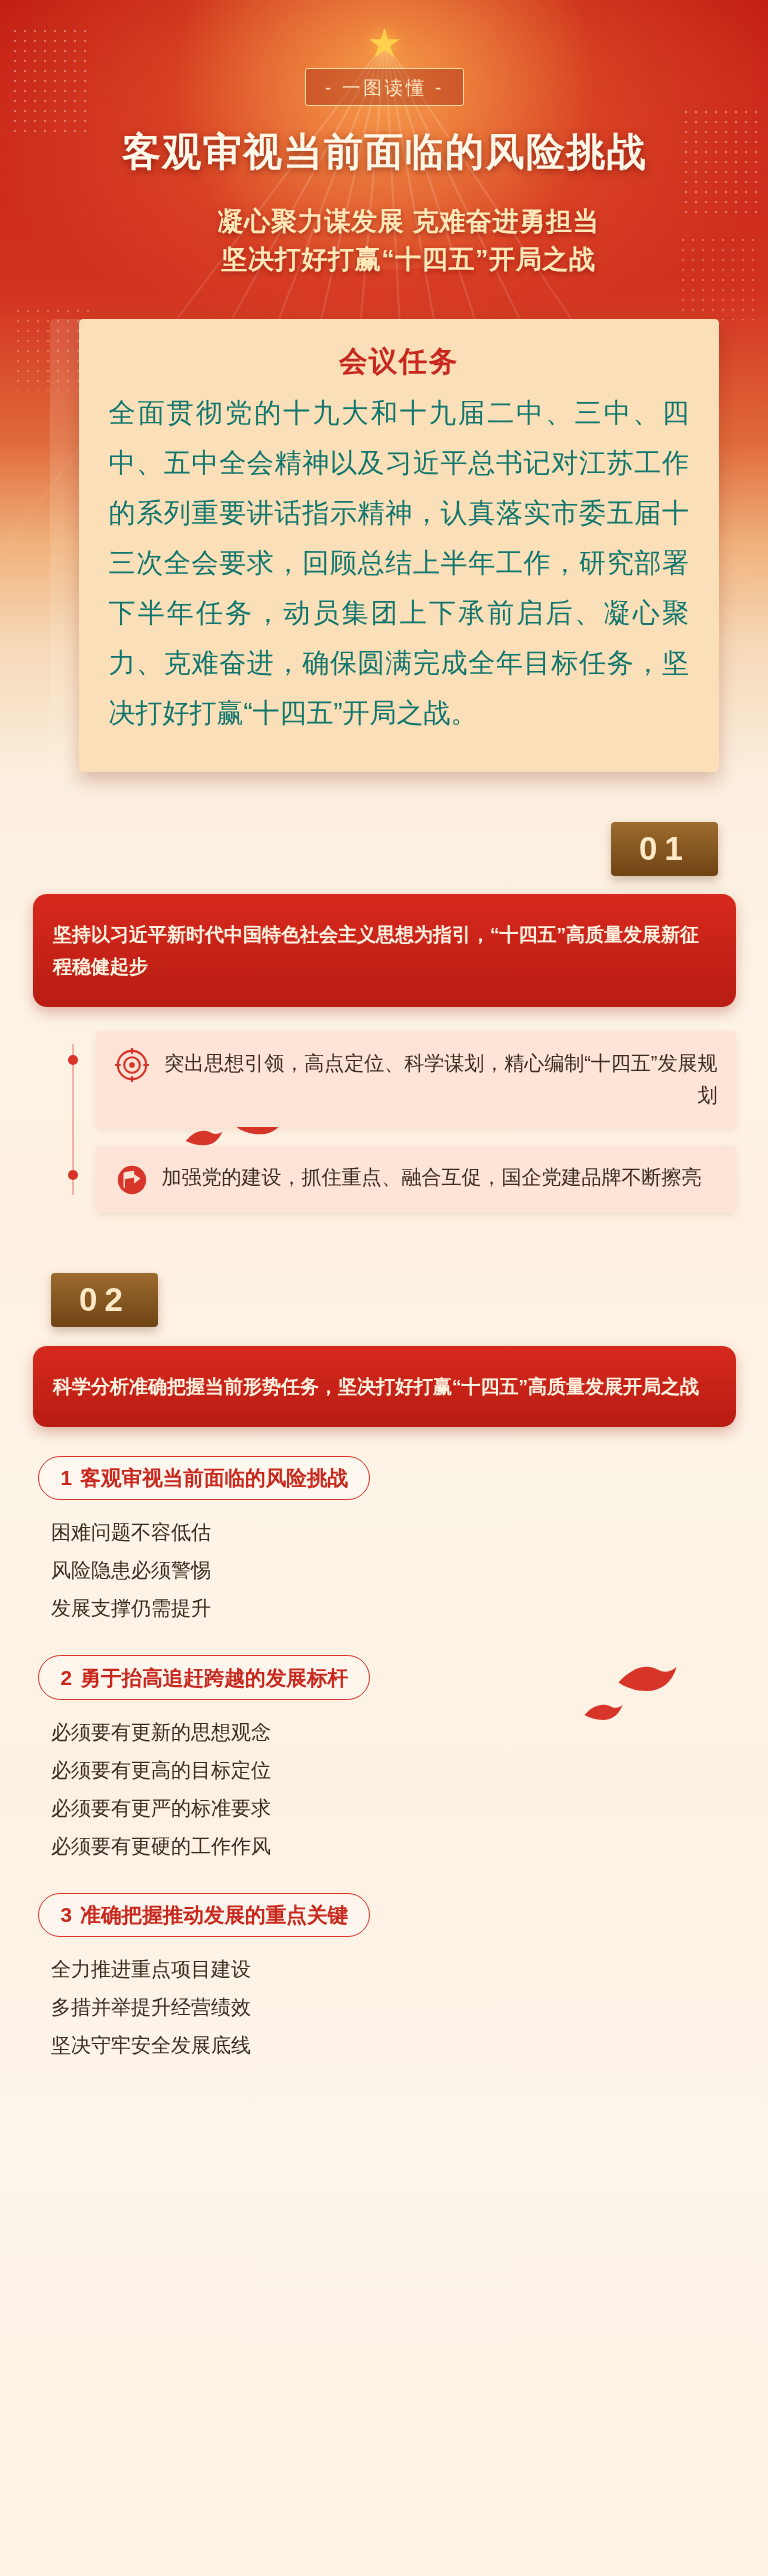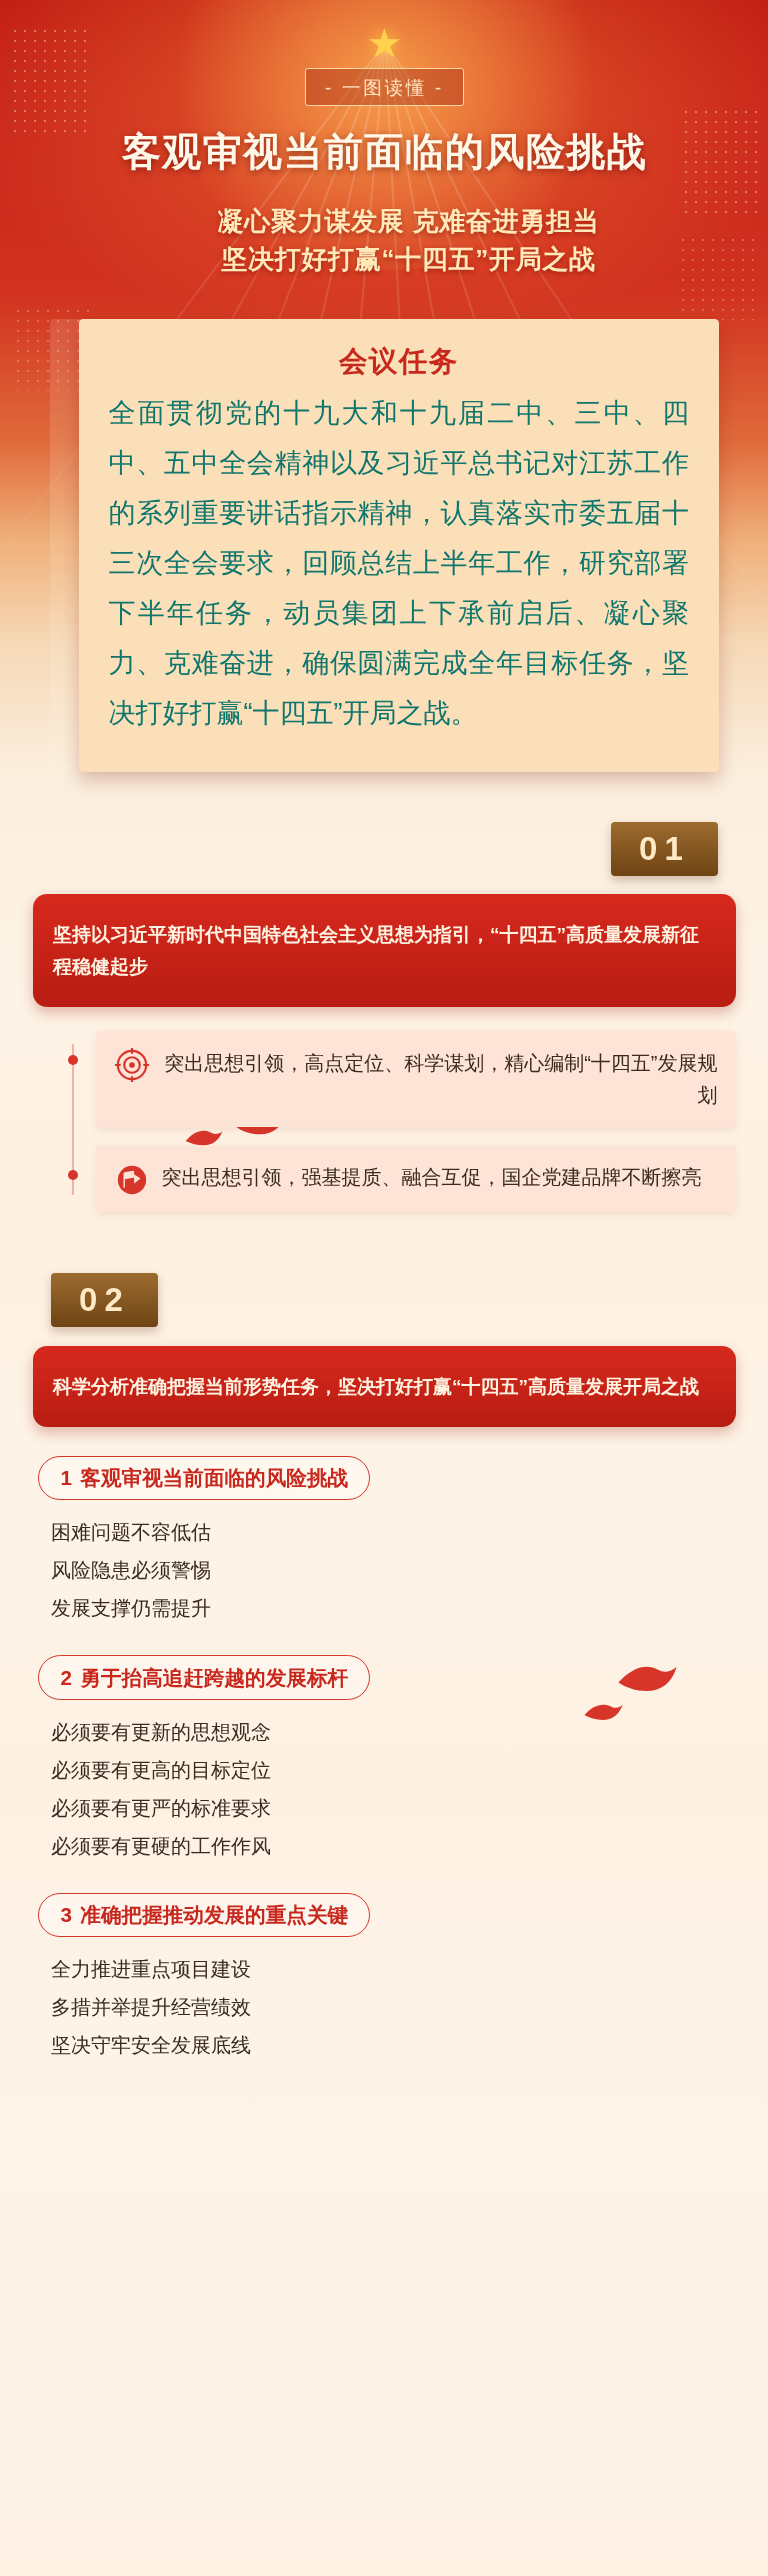--- a/index.html
+++ b/index.html
@@ -340,21 +340,21 @@
 
 
       <div class="s1-item">
         <span class="s1-icon">
           <svg width="34" height="34" viewBox="0 0 48 48">
             <circle cx="24" cy="24" r="20" fill="#d8352a"></circle>
             <path d="M13 14 L13 35 M13 14 L26 12 L26 20 L13 22" fill="#fde4d6" stroke="#fde4d6" stroke-width="2" stroke-linejoin="round"></path>
             <path d="M27 16 L36 22 L27 29 Z" fill="#fde4d6"></path>
           </svg>
         </span>
-        <span class="s1-text">突出思想引领，强基提质、融合互促，国企党建品牌不断擦亮</span>
+        <span class="s1-text">加强党的建设，抓住重点、融合互促，国企党建品牌不断擦亮</span>
       </div>
 
     </div>
   </div>
 
   <div style="margin-top: 61px;">
     <div class="num-badge left">02</div>
     <div class="red-banner">科学分析准确把握当前形势任务，坚决打好打赢“十四五”高质量发展开局之战</div>
 
     <div class="s2-block">

